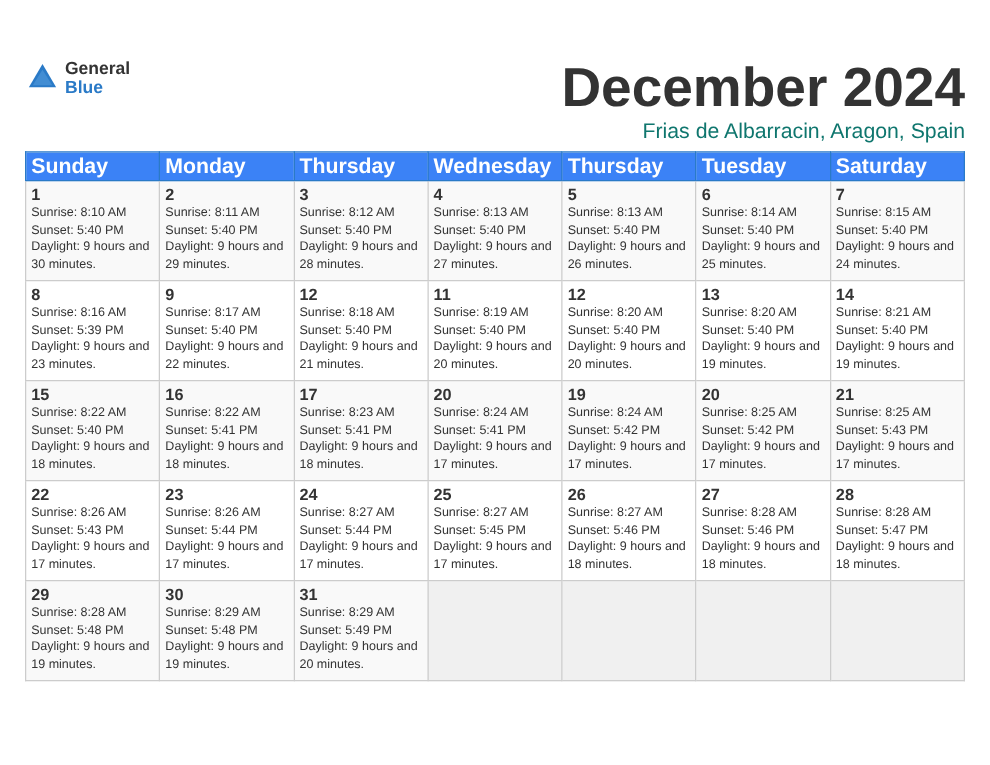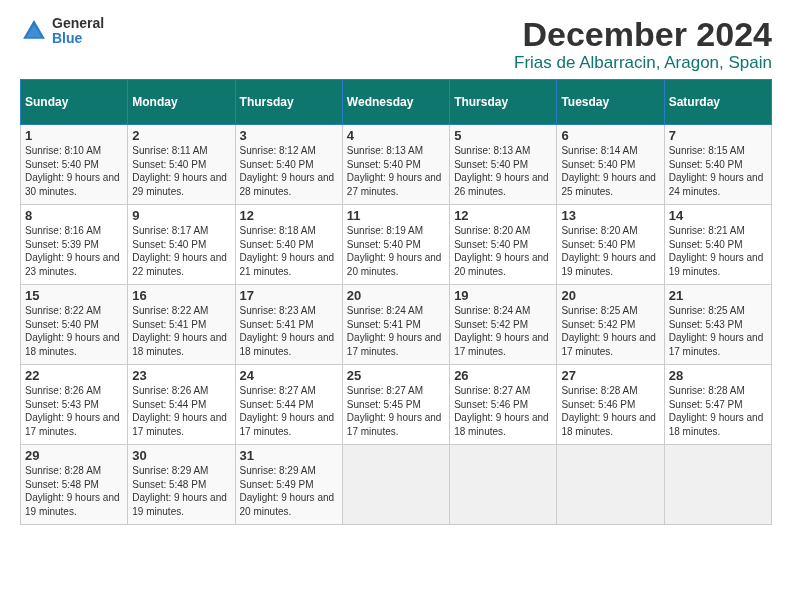--- a/index.html
+++ b/index.html
@@ -6,20 +6,21 @@
     body {
       width: 792px;
       height: 612px;
       font-family: Arial, sans-serif;
       background: #fff;
       overflow: hidden;
     }
     .container {
       width: 792px;
       padding: 16px 20px 10px 20px;
+      margin-top: 31px;
     }
     .header-row {
       display: flex;
       align-items: flex-start;
       justify-content: space-between;
       margin-bottom: 4px;
     }
     .logo {
       display: flex;
       align-items: center;
@@ -41,41 +42,41 @@
       color: #2a7ac7;
     }
     .logo-icon {
       width: 28px;
       height: 28px;
     }
     .title-block {
       text-align: right;
     }
     .month-title {
-      font-size: 34px;
+      font-size: 44px;
       font-weight: bold;
       color: #333;
       line-height: 1.1;
     }
     .subtitle {
       font-size: 17px;
       color: #0f766e;
     }
     table {
       width: 100%;
       border-collapse: collapse;
       table-layout: fixed;
       margin-top: 6px;
     }
     thead tr th {
-      background: #0f766e;
+      background: #3b82f6;
       color: #fff;
-      font-size: 12px;
-      font-weight: bold;
-      padding: 15px 4px;
+      font-size: 17px;
+      font-weight: bold;
+      padding: 1px 4px;
       text-align: left;
       border: 1px solid #2a7ac7;
     }
     tbody tr td {
       border: 1px solid #ccc;
       vertical-align: top;
       padding: 3px 4px;
       font-size: 10px;
       color: #333;
       height: 80px;

